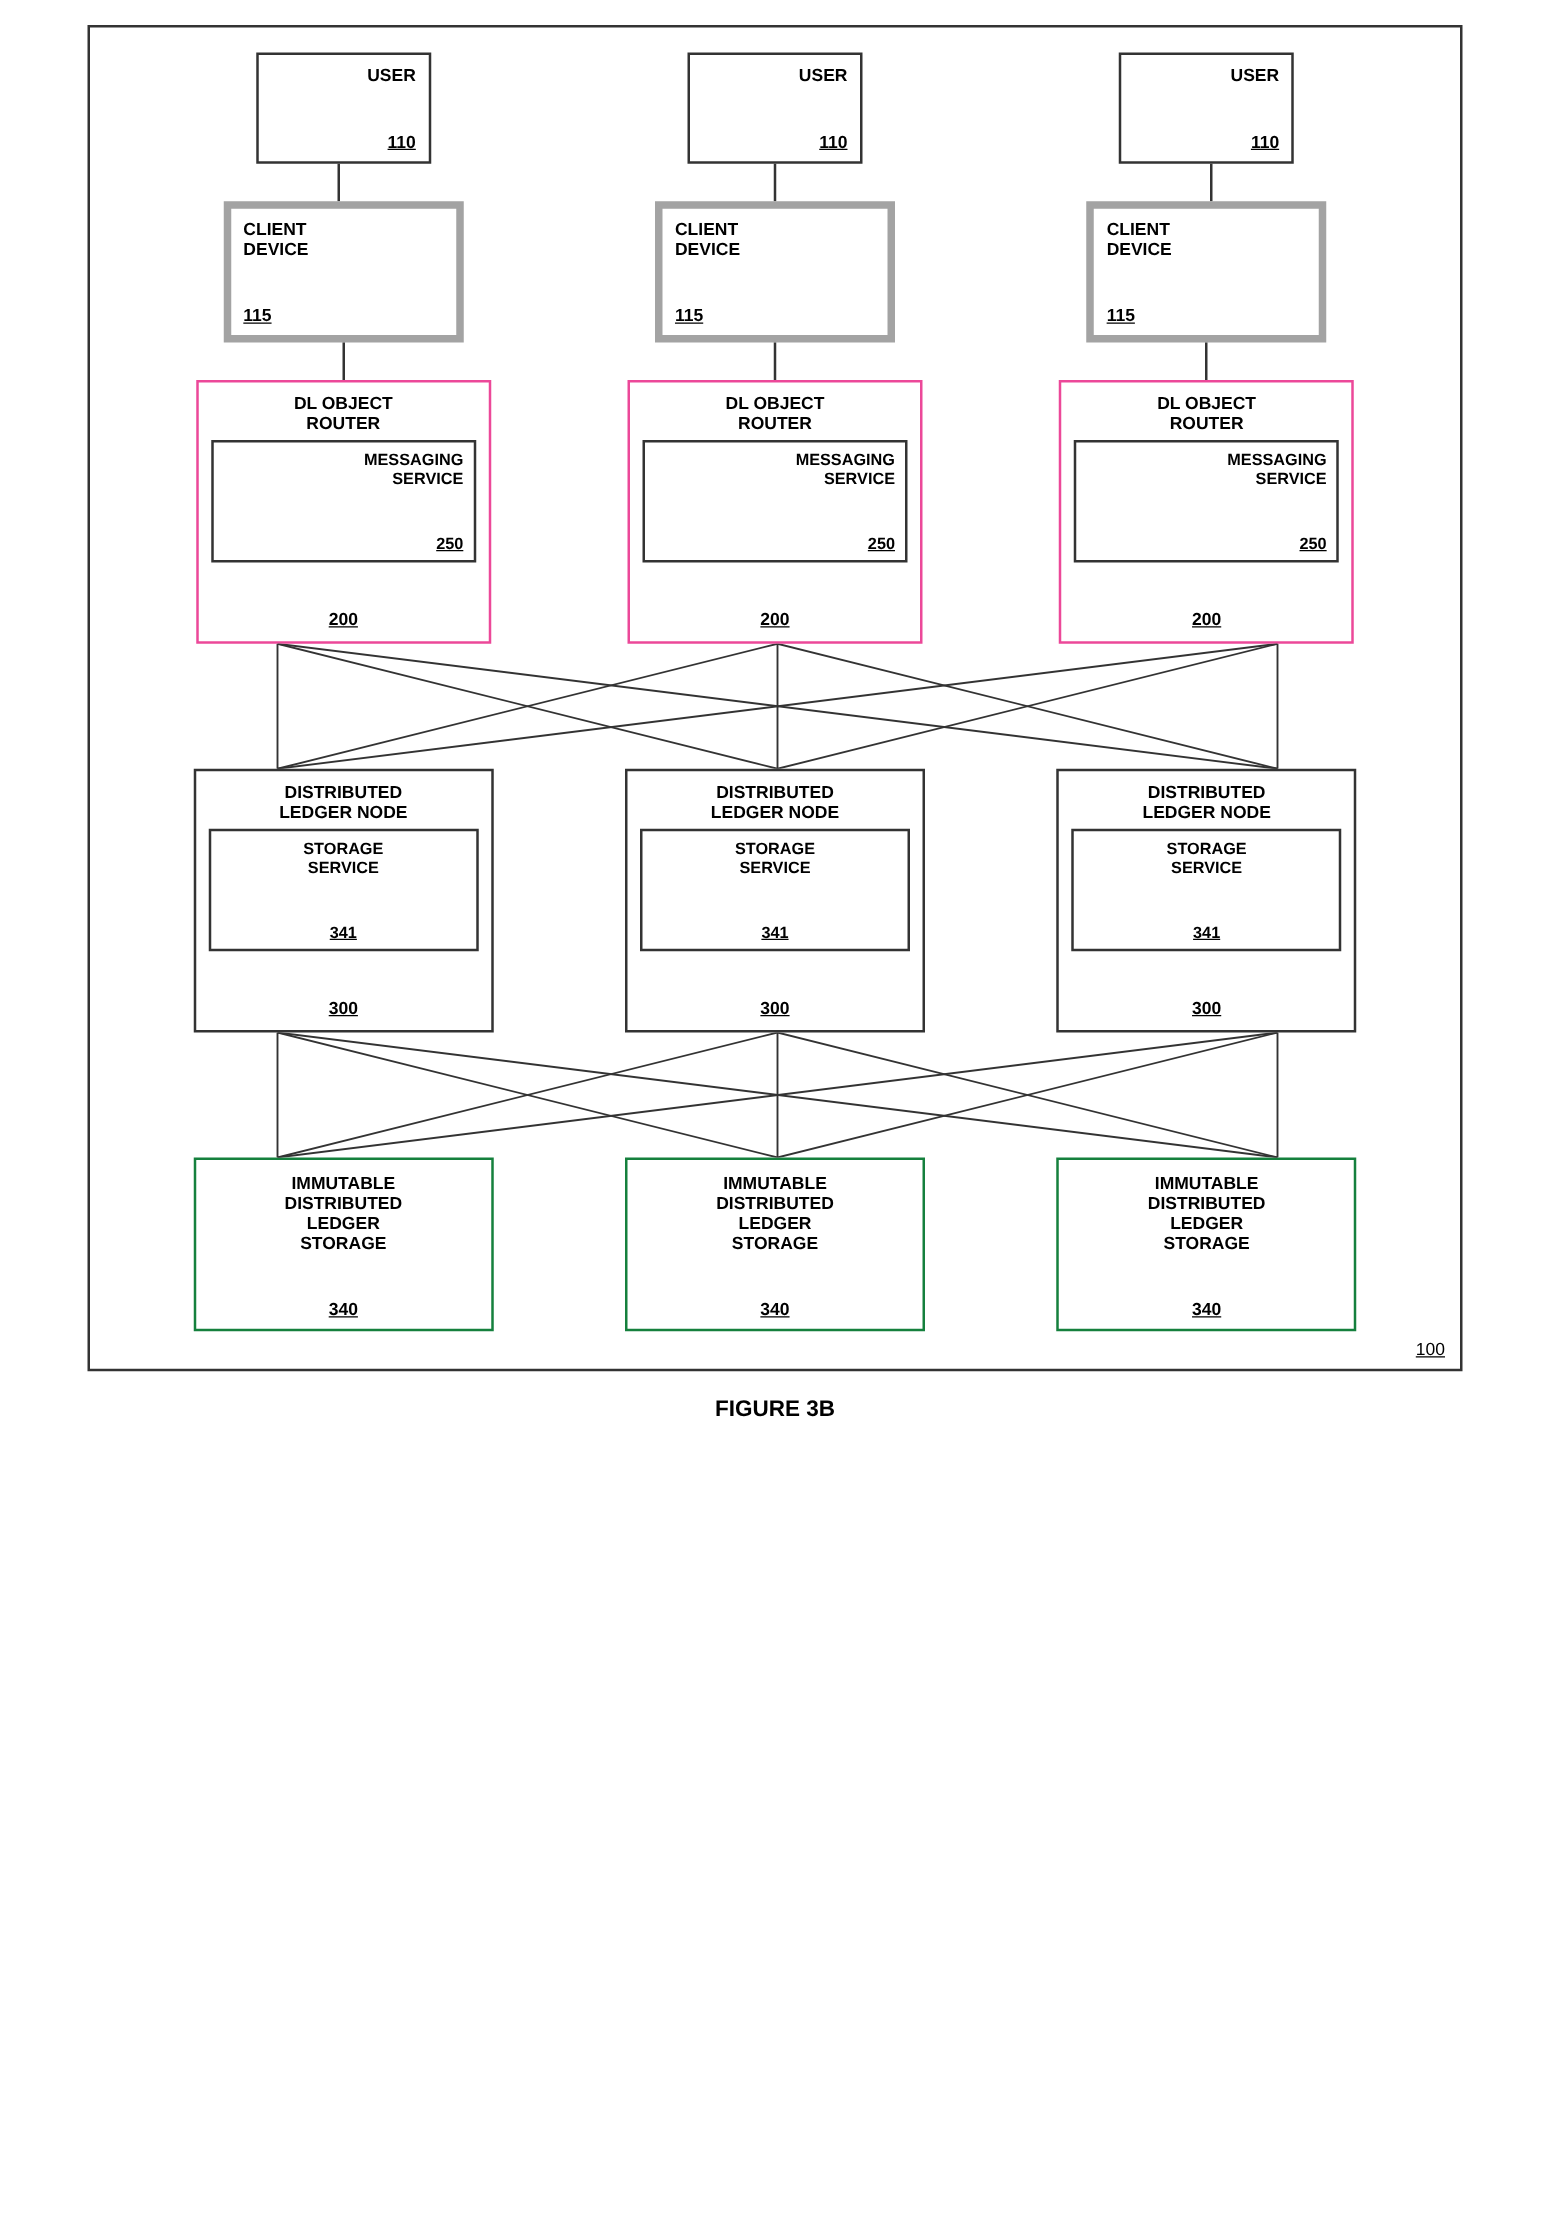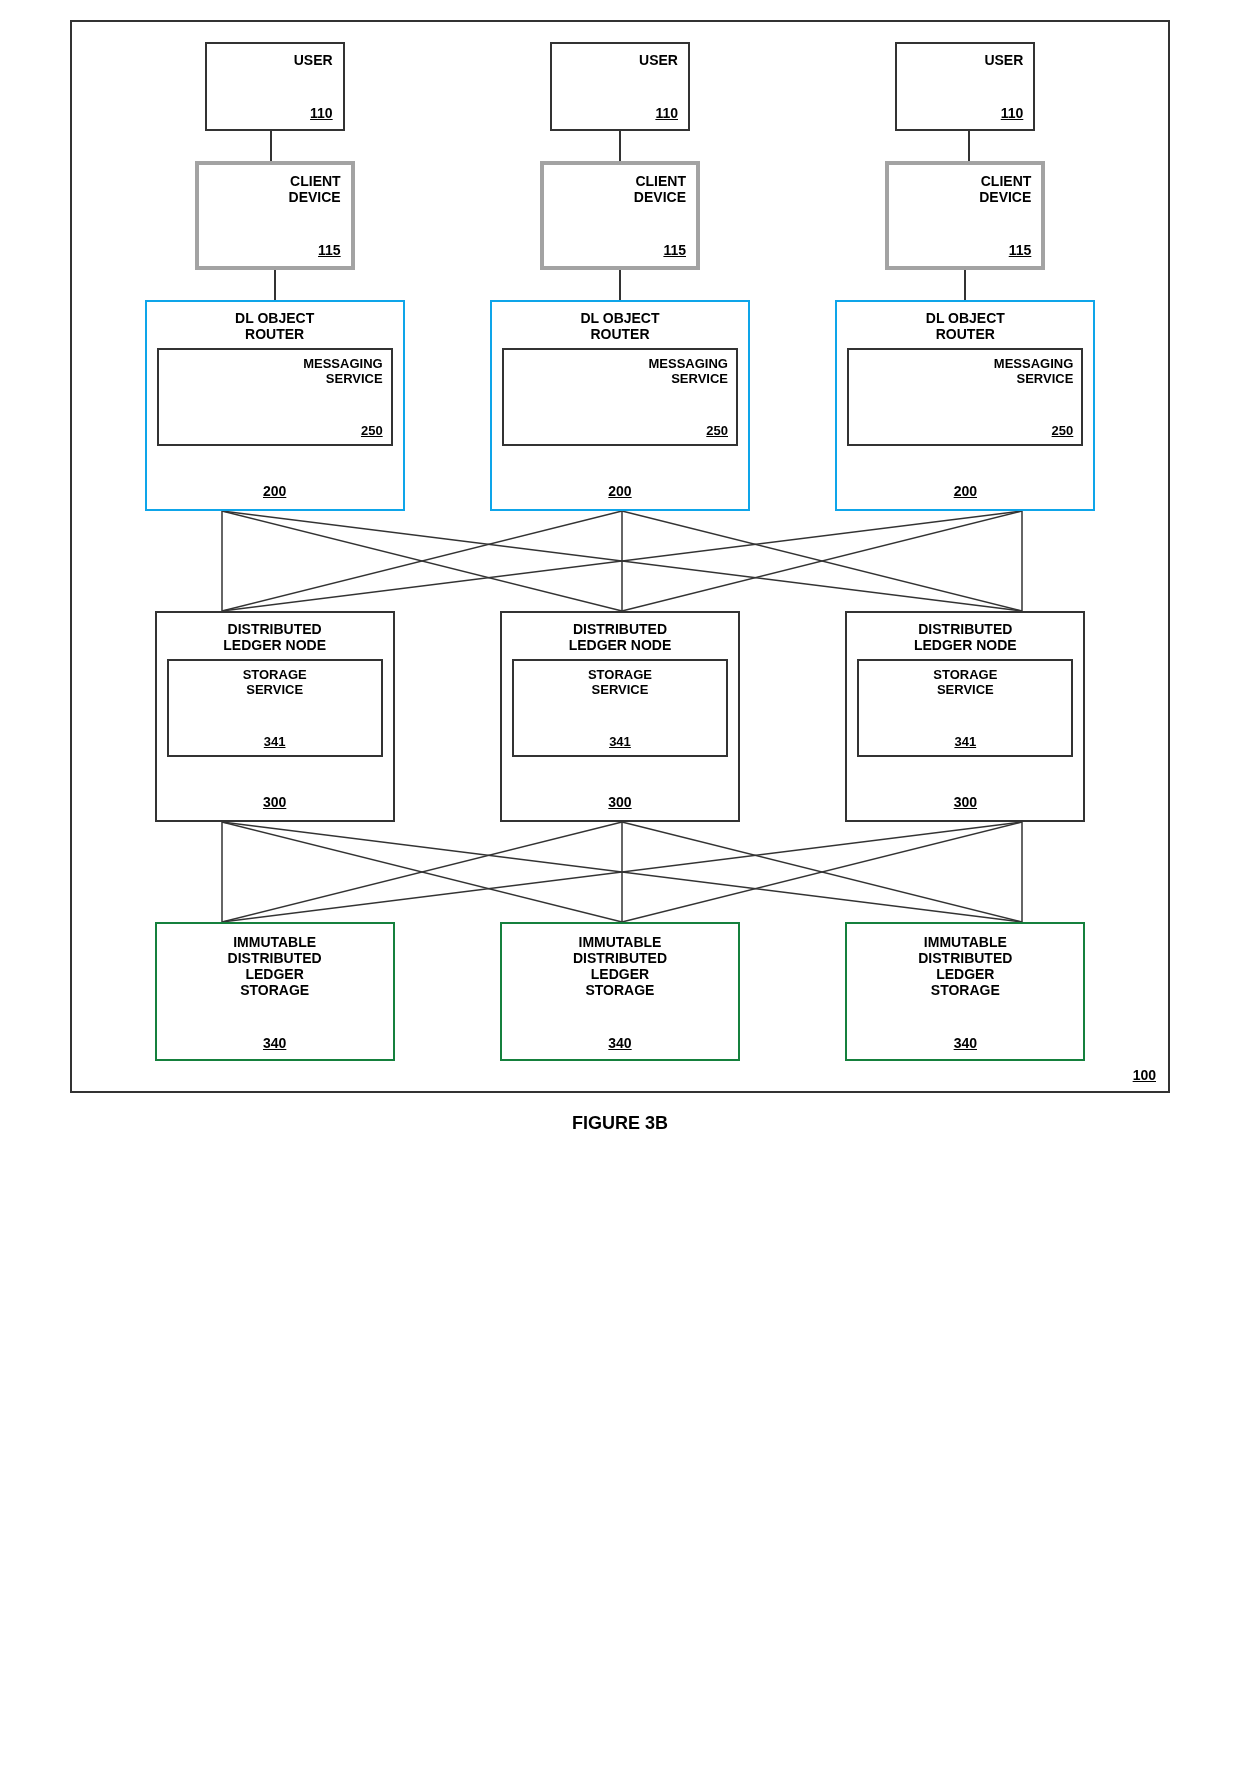--- a/index.html
+++ b/index.html
@@ -42,31 +42,31 @@
     .user-box {
       border: 2px solid #333;
       width: 140px;
       text-align: right;
       padding: 8px 10px;
       font-size: 14px;
       font-weight: bold;
     }
     
     .client-box {
-      border: 4px solid #a3a3a3;
-      width: 160px;
-      text-align: right;
+      border: 6px solid #a3a3a3;
+      width: 192px;
+      text-align: left;
       padding: 8px 10px;
       font-size: 14px;
       font-weight: bold;
     }
     
     .router-outer {
-      border: 2px solid #0ea5e9;
-      width: 260px;
+      border: 2px solid #ec4899;
+      width: 236px;
       padding: 8px 10px 10px 10px;
       font-size: 14px;
       font-weight: bold;
       text-align: center;
     }
     .router-inner {
       border: 2px solid #333;
       margin-top: 6px;
       padding: 6px 8px;
       font-size: 13px;
@@ -270,19 +270,19 @@
     <div class="ledger-box">
       <div>IMMUTABLE<br>DISTRIBUTED<br>LEDGER<br>STORAGE</div>
       <div class="ref-num">340</div>
     </div>
     <div class="ledger-box">
       <div>IMMUTABLE<br>DISTRIBUTED<br>LEDGER<br>STORAGE</div>
       <div class="ref-num">340</div>
     </div>
   </div>
 
-  <div style="position:absolute; bottom:8px; right:12px; font-size:14px; font-weight:bold;">
+  <div style="position:absolute; bottom:8px; right:12px; font-size:14px; font-weight:normal;">
     <span style="text-decoration:underline;">100</span>
   </div>
 
 </div>
 
 <div class="figure-label">FIGURE 3B</div>
 
 </body></html>

